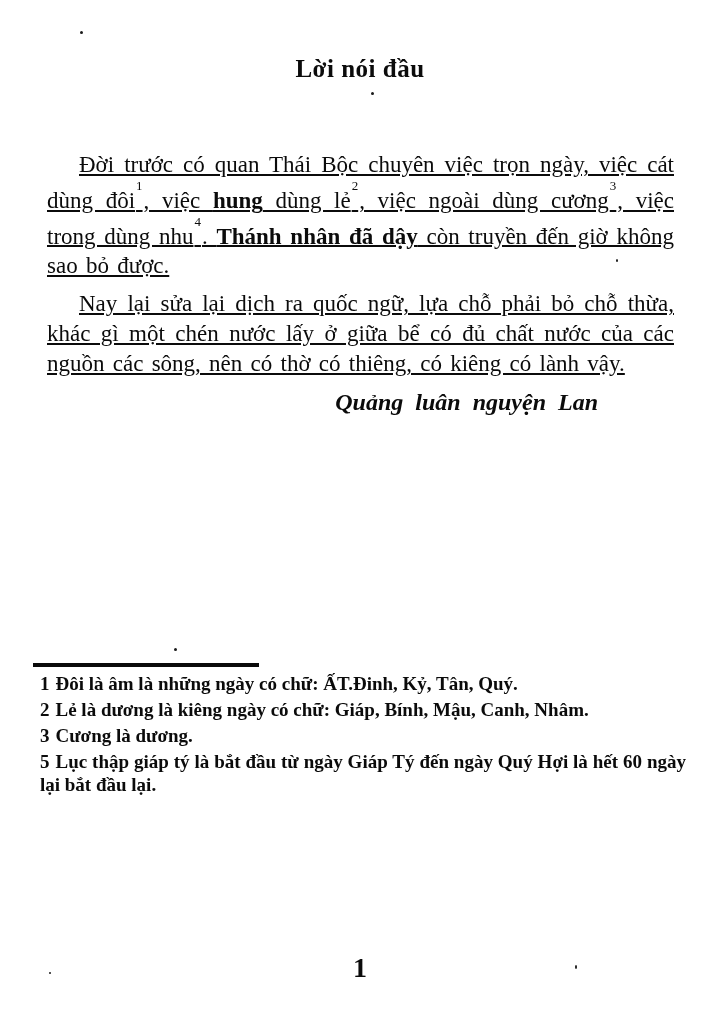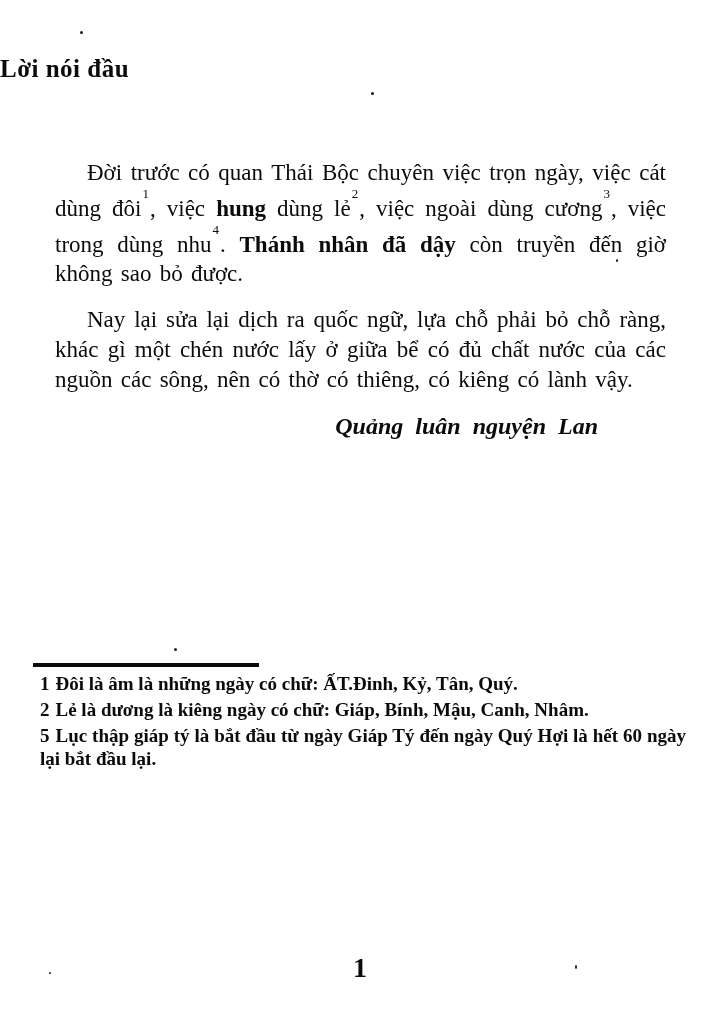--- a/index.html
+++ b/index.html
@@ -14,38 +14,40 @@
     background: #ffffff;
     color: #0b0b0b;
     font-family: "Liberation Serif", "DejaVu Serif", serif;
     overflow: hidden;
   }
   .title {
     position: absolute;
     top: 55px;
     left: 0;
     right: 0;
+    text-align: center;
     font-size: 25px;
     font-weight: bold;
     letter-spacing: 0.5px;
     margin: 0;
   }
   .content {
     position: absolute;
     top: 142px;
     left: 39px;
     width: 643px;
     font-size: 23px;
     line-height: 30px;
     text-align: justify;
     word-spacing: 2.5px;
   }
   .content p {
-    margin: 16px;
+    margin: 8px;
     text-indent: 32px;
+    text-decoration: underline;
   }
   .b {
     font-weight: bold;
   }
   .fn-ref {
     font-size: 13px;
     position: relative;
     top: -9px;
     margin: 0 1px;
     font-weight: normal;
@@ -102,30 +104,31 @@
 <body>
 
 <div class="page">
 
   <h1 class="title">Lời nói đầu</h1>
 
   <div class="content">
     <p><span>Đời trước có quan Thái Bộc chuyên việc trọn ngày, việc cát dùng đôi</span><sup class="fn-ref">1</sup><span>, việc </span><span class="b">hung</span><span> dùng lẻ</span><sup class="fn-ref">2</sup><span>, việc ngoài dùng cương</span><sup class="fn-ref">3</sup><span>, việc trong dùng nhu</span><sup class="fn-ref">4</sup><span>. </span><span class="b">Thánh nhân đã dậy</span><span> còn truyền đến giờ không sao bỏ được.</span></p>
 
 
-    <p><span>Nay lại sửa lại dịch ra quốc ngữ, lựa chỗ phải bỏ chỗ ràng, khác gì một chén nước lấy ở giữa bể có đủ chất nước của các nguồn các sông, nên có thờ có thiêng, có kiêng có lành vậy.</span></p>
+    <p><span>Nay lại sửa lại dịch ra quốc ngữ, lựa chỗ phải bỏ chỗ thừa, khác gì một chén nước lấy ở giữa bể có đủ chất nước của các nguồn các sông, nên có thờ có thiêng, có kiêng có lành vậy.</span></p>
 
     <div class="signature">Quảng luân nguyện Lan</div>
   </div>
 
   <div class="fn-rule"></div>
 
   <div class="footnotes">
     <p><span class="fn-num">1</span><span>Đôi là âm là những ngày có chữ: ẤT.Đinh, Kỷ, Tân, Quý.</span></p>
     <p><span class="fn-num">2</span><span>Lẻ là dương là kiêng ngày có chữ: Giáp, Bính, Mậu, Canh, Nhâm.</span></p>
+    <p><span class="fn-num">3</span><span>Cương là dương.</span></p>
     <p><span class="fn-num">5</span><span>Lục thập giáp tý là bắt đầu từ ngày Giáp Tý đến ngày Quý Hợi là hết 60 ngày lại bắt đầu lại.</span></p>
   </div>
 
   <div class="page-num">1</div>
 
   <div class="speck" style="left:80px;  top:31px;  width:3px; height:3px;"></div>
   <div class="speck" style="left:371px; top:92px;  width:3px; height:3px;"></div>
   <div class="speck" style="left:616px; top:259px; width:2px; height:3px;"></div>
   <div class="speck" style="left:174px; top:648px; width:3px; height:3px;"></div>
   <div class="speck" style="left:575px; top:965px; width:2px; height:4px;"></div>

